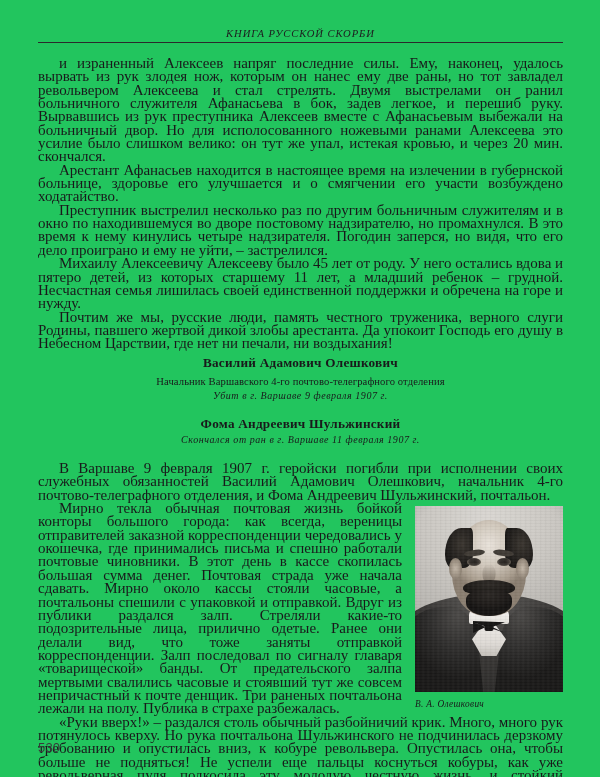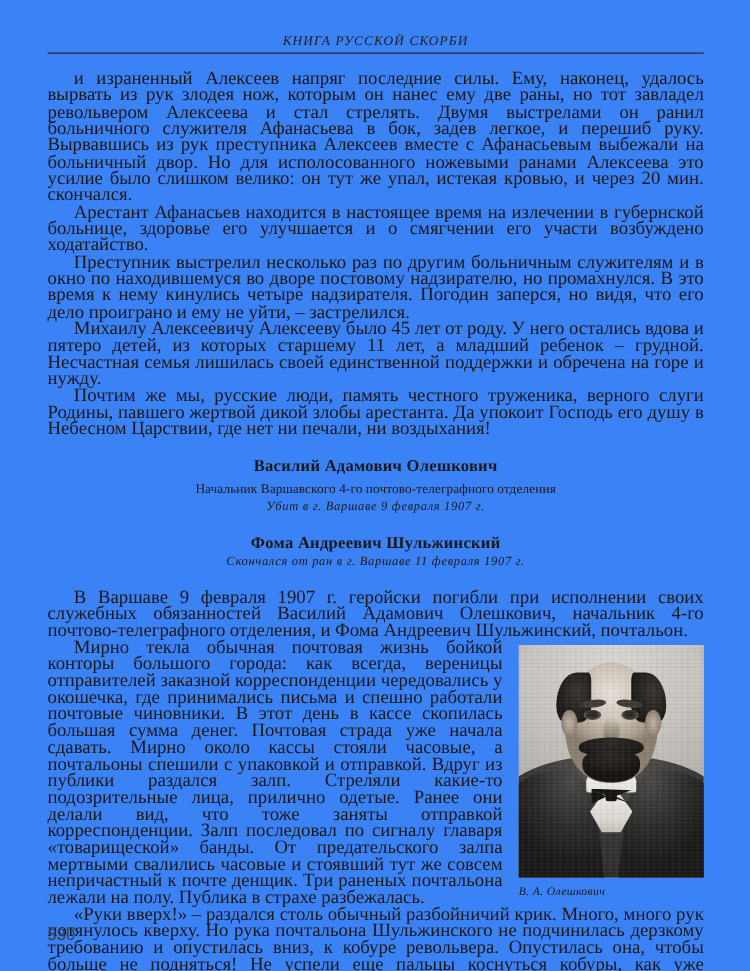--- a/index.html
+++ b/index.html
@@ -9,21 +9,21 @@
     background: #ffffff;
   }
   body {
     font-family: "Liberation Serif", "DejaVu Serif", serif;
     color: #19191b;
   }
   #page {
     position: relative;
     width: 600px;
     height: 777px;
-    background: #3b82f6;
+    background: #22c55e;
     overflow: hidden;
     box-sizing: border-box;
   }
 
   
   .runhead-wrap {
     position: absolute;
     left: 38px;
     top: 28px;
     width: 525px;
@@ -55,21 +55,21 @@
     margin: 0;
     font-size: 15px;
     line-height: 13.35px;
     text-align: justify;
     text-indent: 21px;
     hyphens: none;
     word-spacing: -0.1px;
   }
 
   
-  .heading-block { margin-top: 14px; }
+  .heading-block { margin-top: 4px; }
   .vname {
     margin: 0;
     text-align: center;
     font-weight: bold;
     font-size: 13.2px;
     letter-spacing: 0.25px;
     line-height: 16px;
   }
   .vrole {
     margin: 4px 0 0 0;

